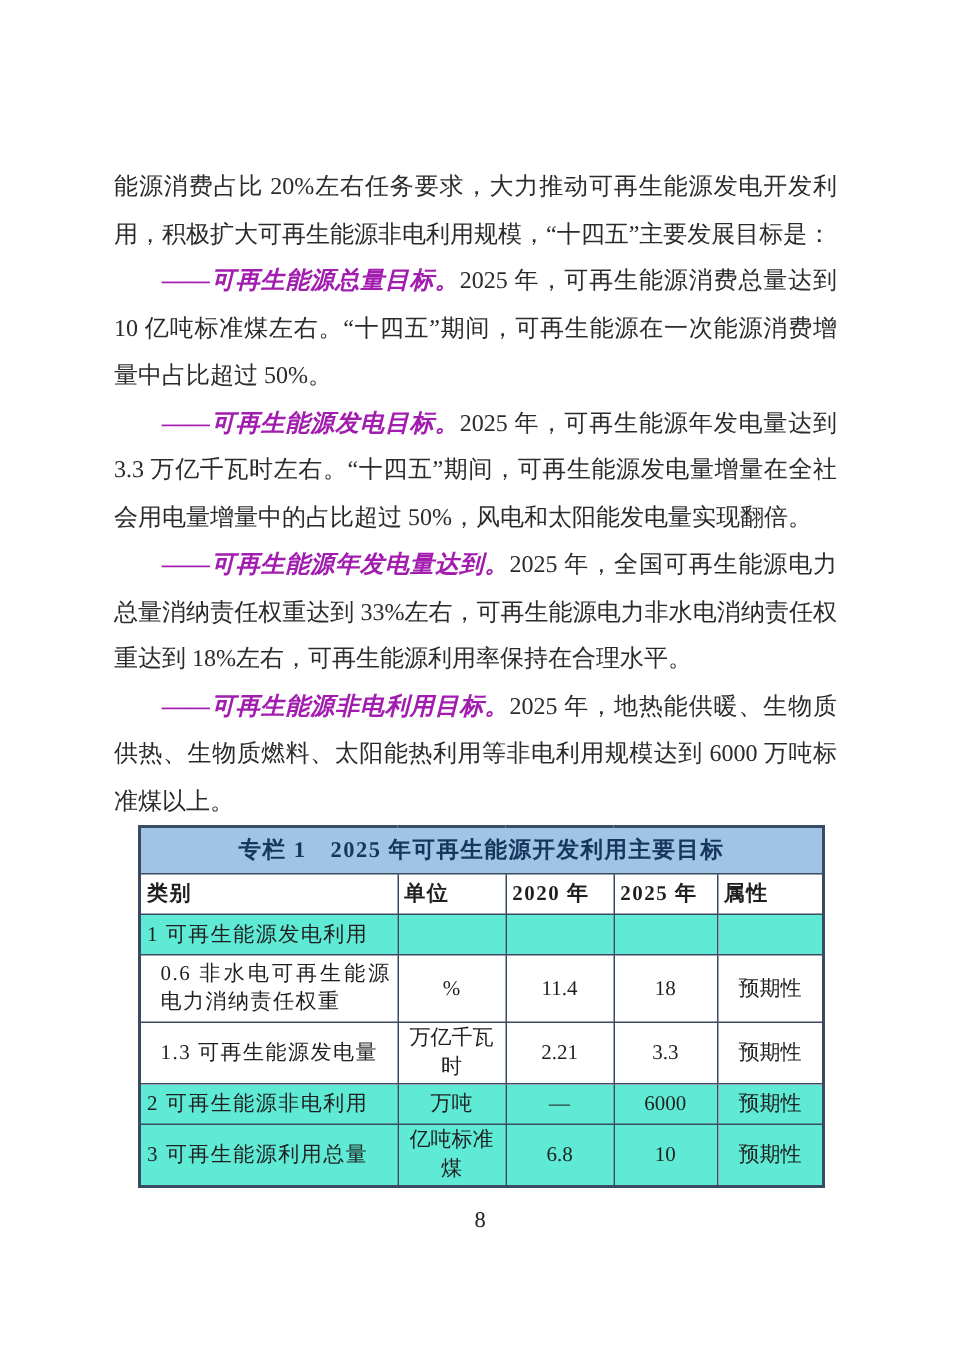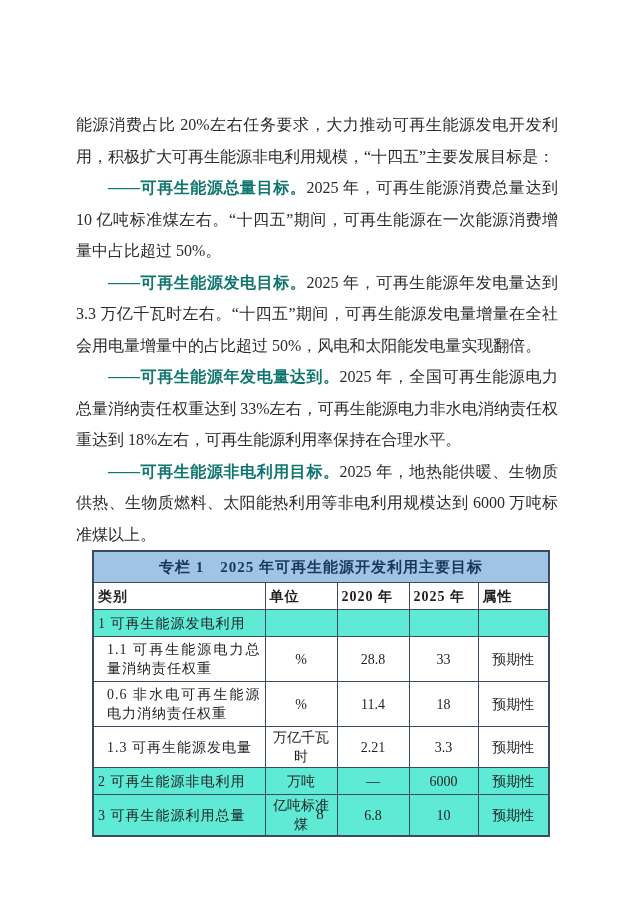--- a/index.html
+++ b/index.html
@@ -20,21 +20,21 @@
     font-size: 16px;
     line-height: 31.5px;
     color: #2b2b2b;
     text-align: justify;
   }
   .content p {
     margin: 0;
     text-indent: 2em;
   }
   .content p.no-indent { text-indent: 0; }
-  .lead { font-weight: bold; color: #0f766e; }
+  .lead { font-weight: bold; color: #a21caf; font-style: italic; }
   .box {
     position: absolute;
     left: 92px;
     top: 550px;
     width: 456px;
   }
   table.goal {
     border-collapse: collapse;
     table-layout: fixed;
     width: 456px;
@@ -118,27 +118,20 @@
         <td>属性</td>
       </tr>
       <tr class="hl r-short">
         <td class="cat">1 可再生能源发电利用</td>
         <td class="mid"></td>
         <td class="mid"></td>
         <td class="mid"></td>
         <td class="mid"></td>
       </tr>
       <tr class="sub r-tall">
-        <td class="cat">1.1 可再生能源电力总量消纳责任权重</td>
-        <td class="mid">%</td>
-        <td class="mid">28.8</td>
-        <td class="mid">33</td>
-        <td class="mid">预期性</td>
-      </tr>
-      <tr class="sub r-tall">
         <td class="cat">0.6 非水电可再生能源电力消纳责任权重</td>
         <td class="mid">%</td>
         <td class="mid">11.4</td>
         <td class="mid">18</td>
         <td class="mid">预期性</td>
       </tr>
       <tr class="sub r-med">
         <td class="cat">1.3 可再生能源发电量</td>
         <td class="mid">万亿千瓦时</td>
         <td class="mid">2.21</td>

